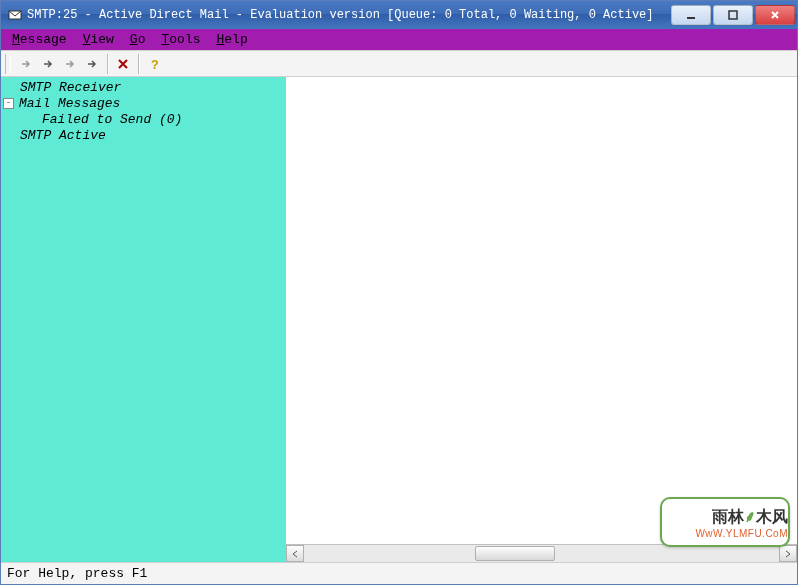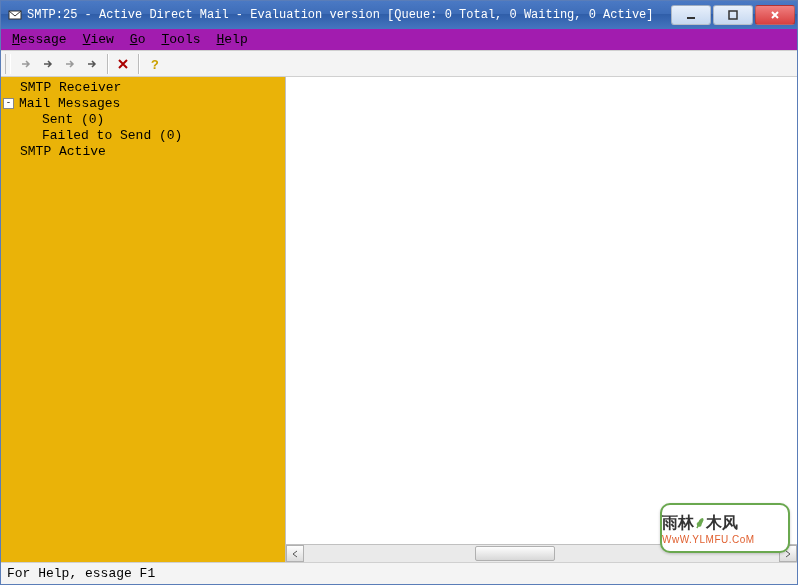--- a/index.html
+++ b/index.html
@@ -82,22 +82,23 @@
 }
 .tbar-sep {
   width: 1px; height: 20px;
   background: #bbb;
   margin: 0 4px;
   box-shadow: 1px 0 0 #fff;
 }
 .client {
   flex: 1;
   display: flex;
-  background: #eab308;
+  background: #5eead4;
   overflow: hidden;
+  font-style: italic;
 }
 .tree-pane {
   width: 285px;
   border-right: 1px solid #c0c0c0;
   overflow: auto;
   padding: 2px;
 }
 .tree { font-family: "SimSun","Courier New",monospace; }
 .tree-row {
   display: flex;
@@ -172,28 +173,28 @@
   height: 22px;
   background: #f4f4f4;
   border-top: 1px solid #d0d0d0;
   display: flex;
   align-items: center;
   padding: 0 6px;
   font-family: "SimSun","Courier New",monospace;
 }
 .watermark {
   position: absolute;
-  right: 8px; bottom: 32px;
+  right: 8px; bottom: 38px;
   width: 130px; height: 50px;
   border: 2px solid #6aa84f;
   border-radius: 10px;
   background: #fff;
   display: flex;
   flex-direction: column;
-  align-items: flex-start;
+  align-items: flex-end;
   justify-content: center;
   box-shadow: 0 1px 3px rgba(0,0,0,0.2);
   font-family: "Microsoft YaHei","SimSun",sans-serif;
 }
 .watermark .line1 { font-size: 16px; font-weight: bold; color: #333; }
 .watermark .line1 .leaf { color: #6aa84f; }
 .watermark .line2 { font-size: 10px; color: #e06030; letter-spacing: 0.5px; }
 </style>
 </head>
 <body>
@@ -273,24 +274,20 @@
   <div class="client">
     <div class="tree-pane">
       <div class="tree">
         <div class="tree-row">
           <span class="tree-spacer" style="width:16px"></span>
           <span class="tree-label">SMTP Receiver</span>
         </div>
         <div class="tree-row">
           <span class="tree-toggle">-</span>
           <span class="tree-label">Mail Messages</span>
-        </div>
-        <div class="tree-row">
-          <span class="tree-spacer" style="width:38px"></span>
-          <span class="tree-label">Sent (0)</span>
         </div>
         <div class="tree-row">
           <span class="tree-spacer" style="width:38px"></span>
           <span class="tree-label">Failed to Send (0)</span>
         </div>
         <div class="tree-row">
           <span class="tree-spacer" style="width:16px"></span>
           <span class="tree-label">SMTP Active</span>
         </div>
       </div>
@@ -310,21 +307,21 @@
         <div class="hscroll-btn">
             <svg width="8" height="8">
               <path d="M2 1 L6 4 L2 7" stroke="#555" fill="none"></path>
             </svg>
           </div>
       </div>
     </div>
   </div>
 
   <div class="statusbar">
-    <span>For Help, essage F1</span>
+    <span>For Help, press F1</span>
   </div>
 </div>
 
 <div class="watermark">
   <div class="line1">
     <span>雨林</span><span class="leaf">⸙</span><span>木风</span>
   </div>
   <div class="line2">WwW.YLMFU.CoM</div>
 </div>
 

